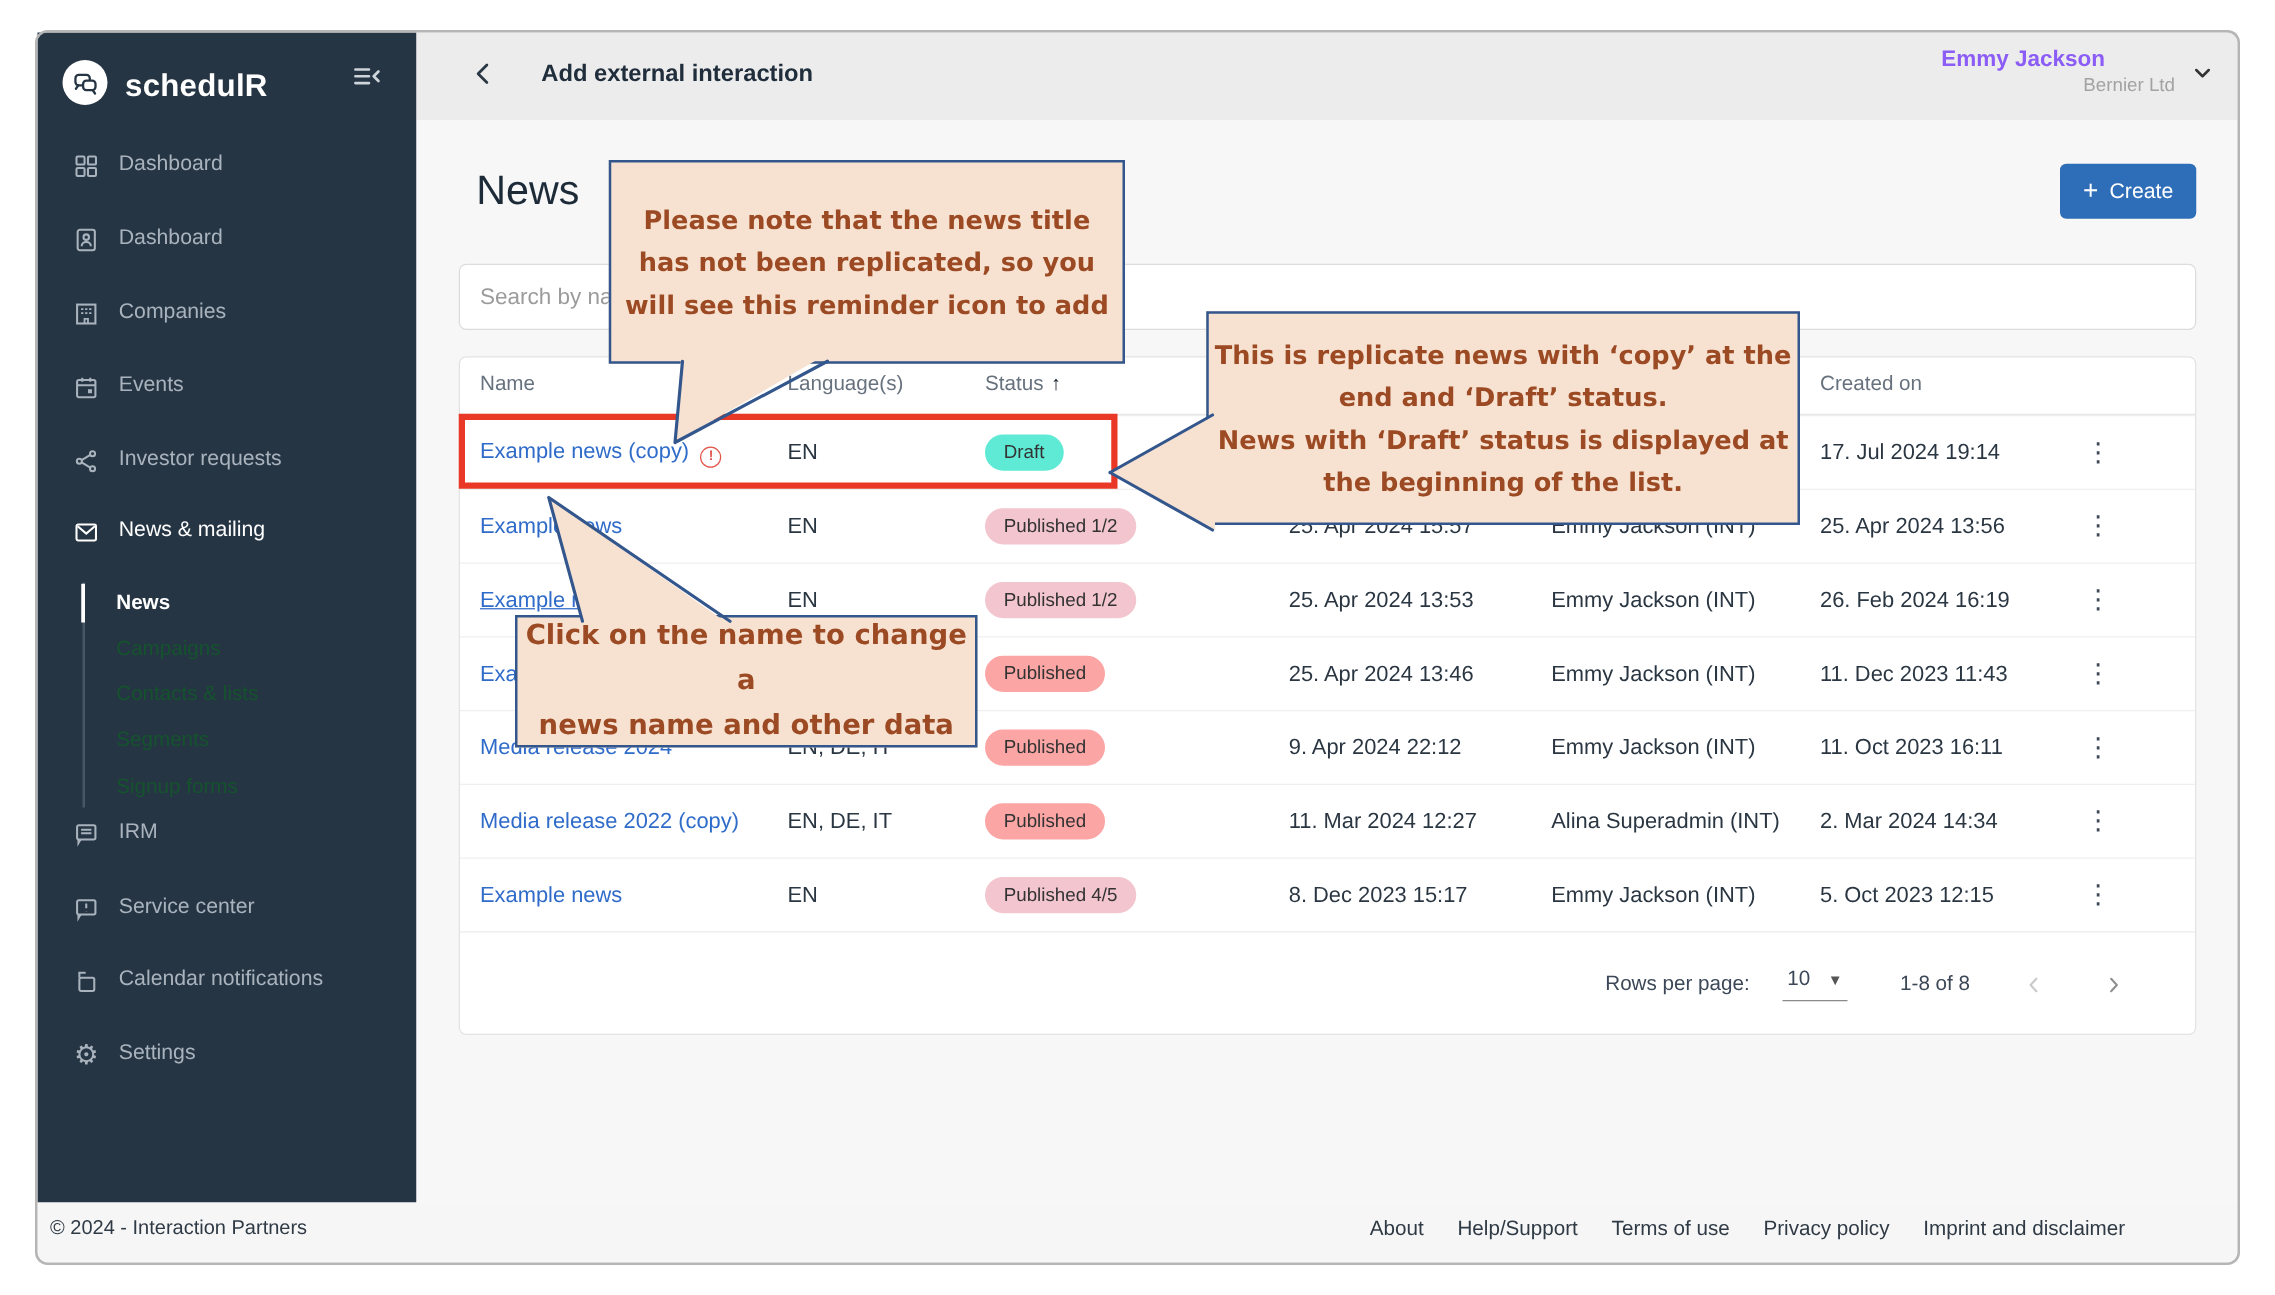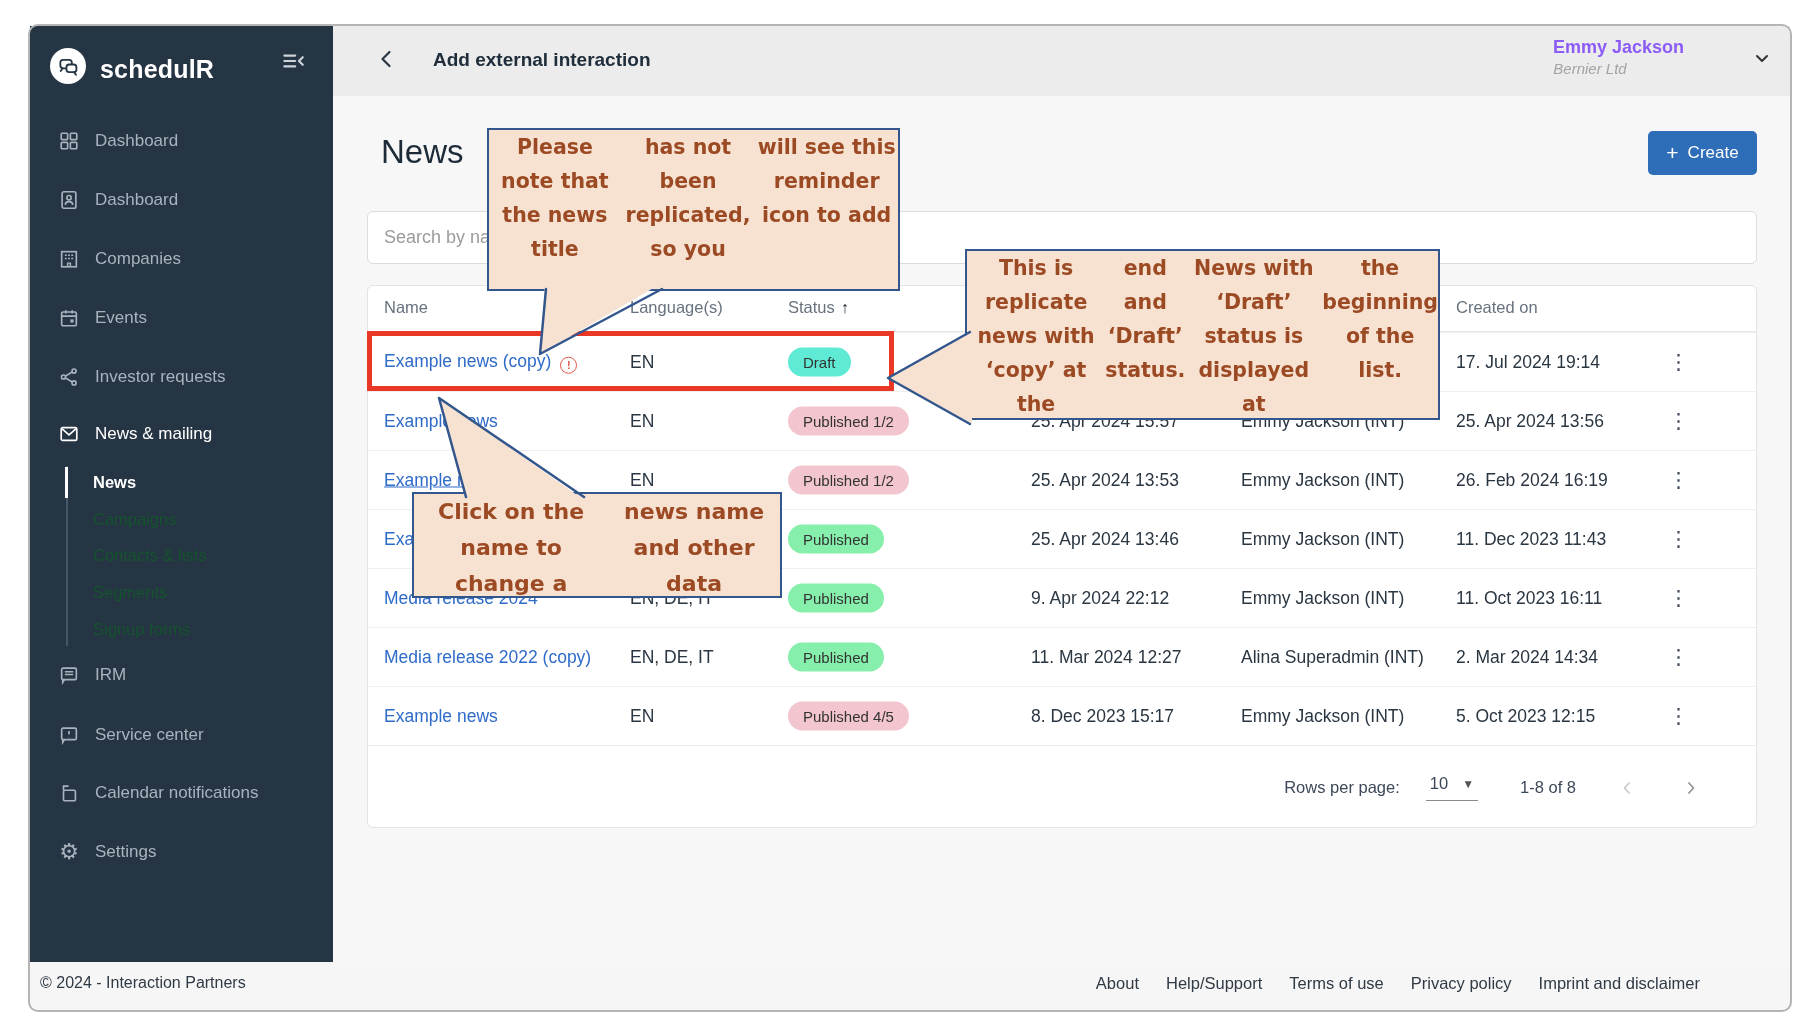--- a/index.html
+++ b/index.html
@@ -13,34 +13,34 @@
   #sidebar { left:30px; top:26px; width:303px; height:936px; background:#263544; z-index:1; }
   #header-bar { left:333px; top:26px; width:1457px; height:70px; background:#ececec; z-index:1; }
   #content-bg { left:333px; top:96px; width:1457px; height:866px; background:#f7f7f7; z-index:0; }
   #footer-bar { left:30px; top:962px; width:1760px; height:48px; background:#f6f6f6; z-index:2; }
 
   
   .brand-row { left:50px; top:44px; height:40px; display:flex; align-items:flex-end; z-index:2; }
   .brand-circle { width:36px; height:36px; border-radius:50%; background:#ffffff; display:flex; align-items:center; justify-content:center; }
   .brand-name { color:#ffffff; font-size:25px; font-weight:600; margin-left:14px; letter-spacing:.2px; }
   .collapse-btn { left:278px; top:46px; width:30px; height:30px; z-index:2; display:flex; align-items:center; justify-content:center; cursor:pointer; }
-  .nav-item { left:30px; width:303px; height:40px; display:flex; align-items:center; padding-left:27px; color:#a9b3bd; font-size:17px; z-index:2; cursor:pointer; }
+  .nav-item { left:30px; width:303px; height:40px; display:flex; padding-left:27px; color:#a9b3bd; font-size:17px; z-index:2; cursor:pointer; }
   .nav-item .ic { width:24px; height:24px; margin-right:14px; display:flex; align-items:center; justify-content:center; }
   .nav-item.active { color:#ffffff; }
   .sub-item { left:30px; width:303px; height:37px; display:flex; align-items:center; padding-left:63px; color:#14532d; font-size:16.5px; z-index:2; cursor:pointer; }
   .sub-item.active { color:#ffffff; font-weight:700; }
   .sub-rail { left:66px; top:466px; width:2px; height:180px; background:#46566485; background:#465664; z-index:2; }
   .sub-rail-active { left:65px; top:467px; width:3px; height:31px; background:#ffffff; z-index:3; }
   .gear-glyph { font-size:22px; line-height:22px; }
 
   
   .back-btn { left:375px; top:47px; width:26px; height:26px; z-index:3; cursor:pointer; }
   .hdr-title { left:433px; top:49px; font-size:19px; font-weight:700; color:#202e3c; z-index:3; }
   .user-name { left:1384px; top:37px; width:300px; text-align:right; font-size:18px; font-weight:700; color:#8b5cf6; z-index:3; }
-  .user-company { left:1440px; top:60px; width:300px; text-align:center; font-size:15px; color:#a3a3a3; z-index:3;font-style:italic; }
+  .user-company { left:1440px; top:60px; width:300px; text-align:right; font-size:15px; color:#a3a3a3; z-index:3; }
   .user-caret { left:1750px; top:46px; width:26px; height:26px; z-index:3; cursor:pointer; }
 
   
   .page-title { left:381px; top:133px; font-size:33px; font-weight:500; color:#1d2b39; z-index:3; }
   .create-btn { left:1648px; top:131px; width:109px; height:44px; background:#2e6db8; border-radius:5px; color:#ffffff; display:flex; align-items:center; justify-content:center; gap:9px; font-size:17px; z-index:3; cursor:pointer; }
   .create-plus { font-size:21px; font-weight:400; line-height:21px; margin-top:-2px; }
 
   .search-box { left:367px; top:211px; width:1390px; height:53px; background:#ffffff; border:1px solid #dcdcdc; border-radius:6px; z-index:3; }
   .search-box input { width:100%; height:100%; border:none; outline:none; background:transparent; padding:0 16px; font-size:18px; color:#333; font-family:"Liberation Sans", sans-serif; }
   .search-box input::placeholder { color:#9b9b9b; opacity:1; }
@@ -58,38 +58,38 @@
   .c-name.u { text-decoration:underline; }
   .c-lang { left:262px; }
   .c-status { left:420px; }
   .c-pub { left:663px; }
   .c-author { left:873px; }
   .c-created { left:1088px; }
   .c-menu { left:1300px; font-size:21px; color:#3d4956; cursor:pointer; letter-spacing:1px; }
   .badge { display:inline-block; padding:6px 15px; border-radius:16px; font-size:15px; color:#333; }
   .badge[data-type="draft"] { background:#5eead4; }
   .badge[data-type="pink"]  { background:#f3c5ce; }
-  .badge[data-type="green"] { background:#86efac; }
+  .badge[data-type="green"] { background:#fca5a5; }
   .warn-ic { display:inline-flex; width:17px; height:17px; border:1.5px solid #e25549; border-radius:50%; color:#e25549; font-size:11px; font-weight:700; align-items:center; justify-content:center; margin-left:9px; vertical-align:-2px; }
 
   .pag-row { position:absolute; left:0; top:459px; width:100%; height:84px; border-top:1px solid #ececec; display:flex; align-items:center; justify-content:flex-end; padding-right:52px; gap:38px; font-size:16.5px; color:#3c4858; }
   .pag-label { color:#3c4858; }
   .pag-select { display:inline-flex; align-items:center; gap:14px; border-bottom:1px solid #8a8a8a; padding:0 4px 7px 4px; cursor:pointer; margin-left:-12px; }
   .pag-caret { font-size:12px; color:#555; }
   .pag-range { margin-left:4px; }
   .pag-prev, .pag-next { width:26px; height:26px; display:flex; align-items:center; justify-content:center; cursor:pointer; }
 
   
   .f-copy { left:40px; top:974px; font-size:16px; color:#2f3a45; z-index:3; }
   .f-links { left:900px; top:974px; width:800px; display:flex; justify-content:flex-end; gap:27px; font-size:16.5px; color:#2f3a45; z-index:3; }
   .f-links span { cursor:pointer; }
 
   
   .red-box { left:367px; top:331px; width:527px; height:60px; border:5px solid #ea3826; z-index:6; pointer-events:none; }
-  .callout { background:#f7e2d1; border:2.5px solid #33568c; z-index:10; display:flex; justify-content:center; text-align:center; color:#9c4a24; font-family:"DejaVu Sans", sans-serif; font-weight:600; pointer-events:none; }
+  .callout { background:#f7e2d1; border:2.5px solid #33568c; z-index:10; display:flex; flex-direction:column; justify-content:center; text-align:center; color:#9c4a24; font-family:"DejaVu Sans", sans-serif; font-weight:600; pointer-events:none; }
   .co-line { line-height:34px; font-size:20.5px; }
   #callout-1 { left:487px; top:128px; width:413px; height:163px; }
   #callout-2 { left:965px; top:249px; width:475px; height:171px; }
   #callout-3 { left:412px; top:492px; width:370px; height:106px; }
   #callout-3 .co-line { font-size:22px; line-height:36px; }
   .tail-svg { left:0; top:0; width:1820px; height:1036px; z-index:11; pointer-events:none; }
 
   svg.ln { display:block; }
 </style>
 </head>

